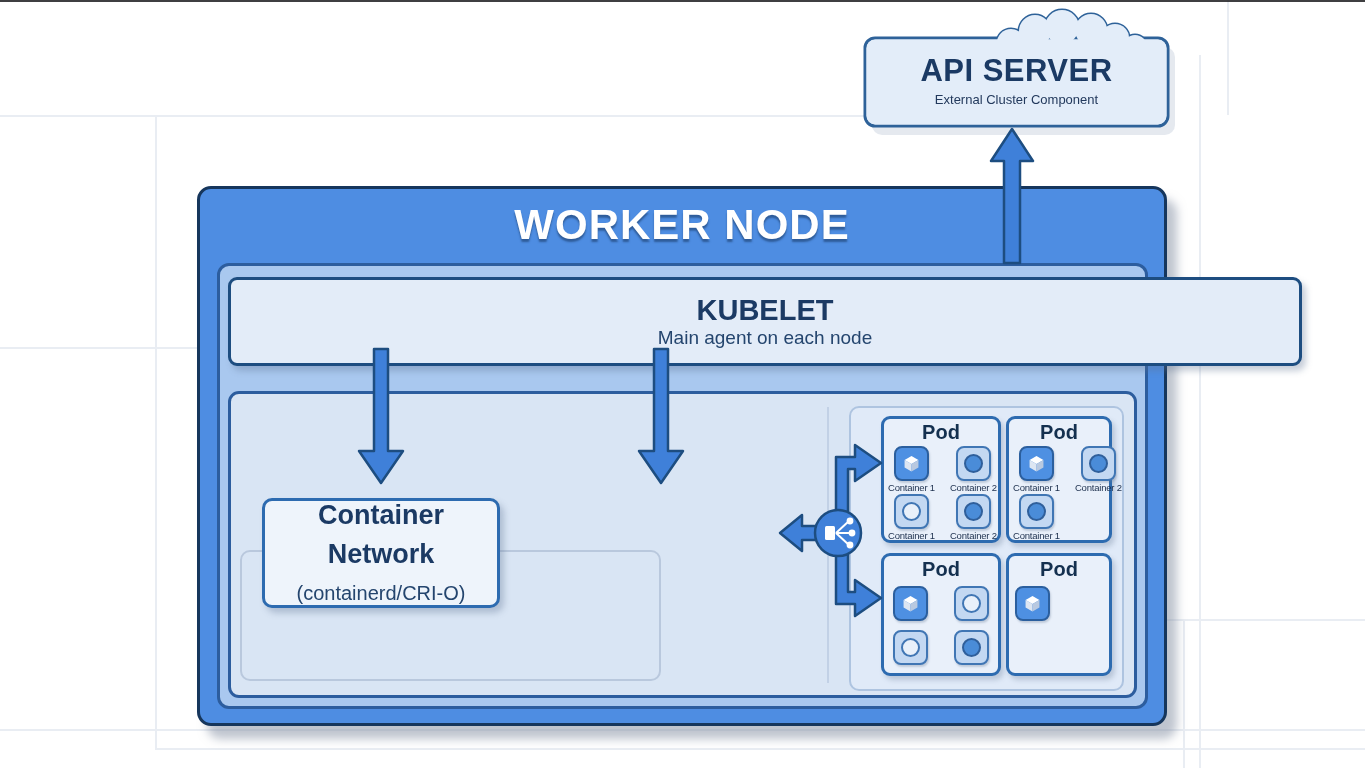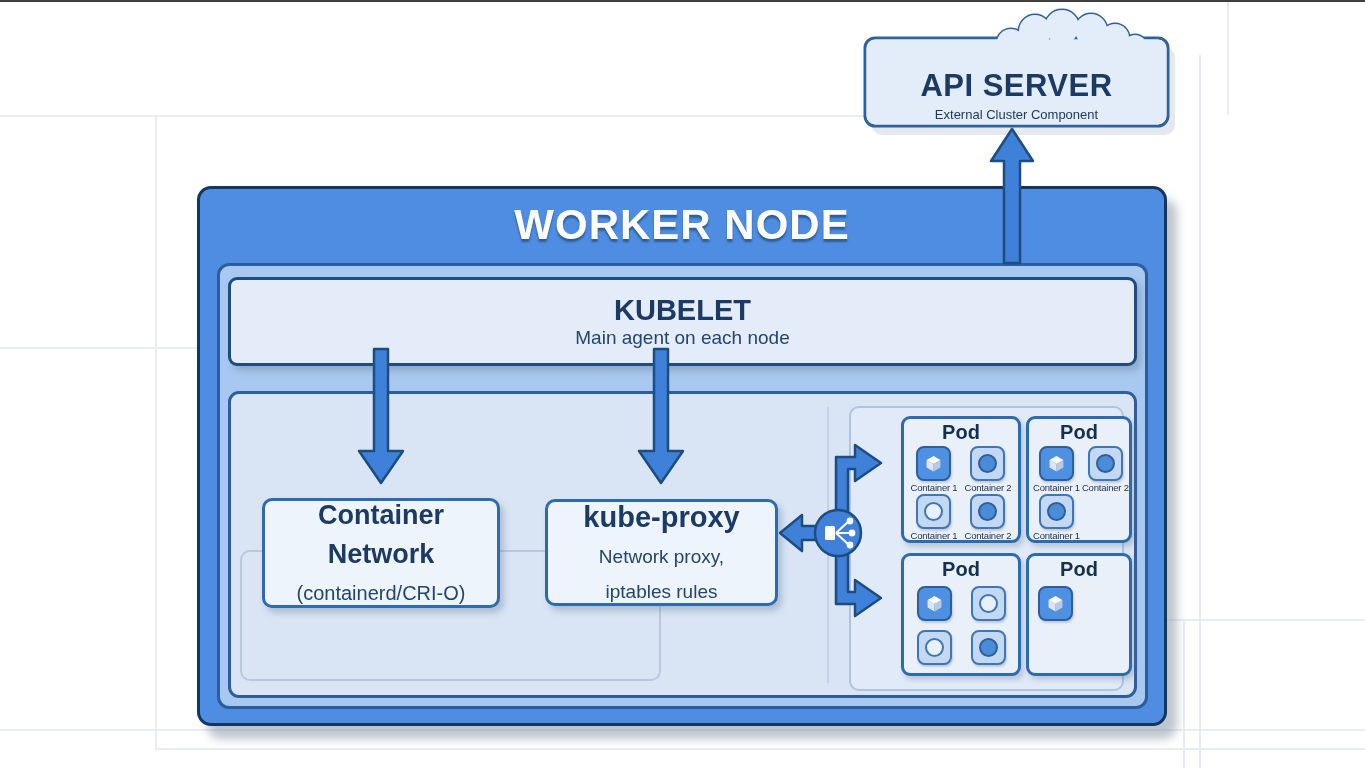--- a/index.html
+++ b/index.html
@@ -23,21 +23,21 @@
   #worker-node-title{
     left:0;top:12px;width:100%;text-align:center;
     font-size:42px;font-weight:700;color:#ffffff;letter-spacing:1px;
     text-shadow:0 3px 2px rgba(21,53,94,.55);
   }
   #inner-panel{
     left:17px;top:74px;width:931px;height:446px;
     background:#a9c8ef;border:3px solid #2c5d9e;border-radius:12px;
   }
   #kubelet-box{
-    left:8px;top:11px;width:909px;height:89px;
+    left:8px;top:11px;width:1074px;height:89px;
     background:#e3ecf8;border:3px solid #1d4d80;border-radius:9px;
     box-shadow:4px 5px 6px rgba(95,115,145,.35);
     display:flex;flex-direction:column;align-items:center;justify-content:center;
   }
   .box-title{font-weight:700;color:#1b3a64;}
   .box-sub{color:#24456e;}
   #kubelet-box .box-title{font-size:29px;line-height:32px;}
   #kubelet-box .box-sub{font-size:19px;line-height:24px;}
 
   #components-panel{
@@ -62,42 +62,41 @@
 
   #pods-divider{left:596px;top:13px;width:2px;height:276px;background:#c2d1e6;}
   #pods-container{
     left:618px;top:12px;width:275px;height:285px;
     background:#e0eaf8;border:2px solid #aec4e0;border-radius:10px;
   }
   .pod-box{
     position:absolute;box-sizing:border-box;
     background:#e9f0fa;border:3px solid #2d6bb0;border-radius:9px;
     box-shadow:3px 4px 5px rgba(95,115,145,.3);
-    margin-left:20px;
   }
   .pod-title{text-align:center;font-size:20px;font-weight:700;color:#14304f;margin-top:2px;}
-  .pod-grid{display:grid;grid-template-columns:1fr 1fr;justify-items:center;margin-top:2px;padding:0 4px;column-gap:2px;}
+  .pod-grid{display:grid;grid-template-columns:1fr 1fr;justify-items:center;margin-top:2px;padding:0 4px;column-gap:15px;}
   .pod-grid.nolabels{row-gap:9px;margin-top:5px;}
   .cell{display:flex;flex-direction:column;align-items:center;}
   .tile{
     width:35px;height:35px;border-radius:8px;box-sizing:border-box;
     display:flex;align-items:center;justify-content:center;
     box-shadow:1px 2px 2px rgba(95,115,145,.3);
   }
   .tile.cube{background:#4e90e2;border:2px solid #2b5f9e;}
   .tile.circle{background:#c3d8f2;border:2px solid #4076b4;}
   .dot{width:19px;height:19px;border-radius:50%;box-sizing:border-box;}
   .dot.filled{background:#4a8cd8;border:2px solid #2f5f9b;}
   .dot.outline{background:#e8f0fa;border:2px solid #4076b4;}
   .tile-label{font-size:9.5px;letter-spacing:-.2px;color:#1c2f4d;white-space:nowrap;line-height:12px;margin-top:1px;}
 
   #overlay{left:0;top:0;width:1365px;height:768px;pointer-events:none;}
   #api-server-text{
     left:865px;top:38px;width:303px;height:88px;z-index:50;
-    display:flex;flex-direction:column;align-items:center;justify-content:flex-end;text-align:center;
+    display:flex;flex-direction:column;align-items:center;justify-content:center;text-align:center;
   }
   #api-server-text .box-title{font-size:31px;line-height:35px;letter-spacing:.5px;}
   #api-server-text .box-sub{font-size:13px;line-height:23px;color:#22395c;}
 </style>
 </head>
 <body>
 
 <div id="page">
 
   <div class="gridline" style="left:0;top:115px;width:866px;height:2px;"></div>
@@ -125,25 +124,20 @@
       <div id="components-panel" class="abs">
 
         <div id="ghost-box" class="abs"></div>
 
         <div id="container-runtime-box" class="abs component-box">
           <div class="box-title">Container</div>
           <div class="box-title">Network</div>
           <div class="box-sub">(containerd/CRI-O)</div>
         </div>
 
-        <div id="kube-proxy-box" class="abs component-box">
-          <div class="box-title">kube-proxy</div>
-          <div class="box-sub">Network proxy,</div>
-          <div class="box-sub">iptables rules</div>
-        </div>
 
         <div id="pods-divider" class="abs"></div>
 
         <div id="pods-container" class="abs">
             <div class="pod-box" style="left: 30px; top: 8px; width: 120px; height: 127px;">
               <div class="pod-title">Pod</div>
               <div class="pod-grid">
                 <div class="cell">
                   <div class="tile cube">
                     <svg width="21" height="21" viewBox="0 0 20 20">

